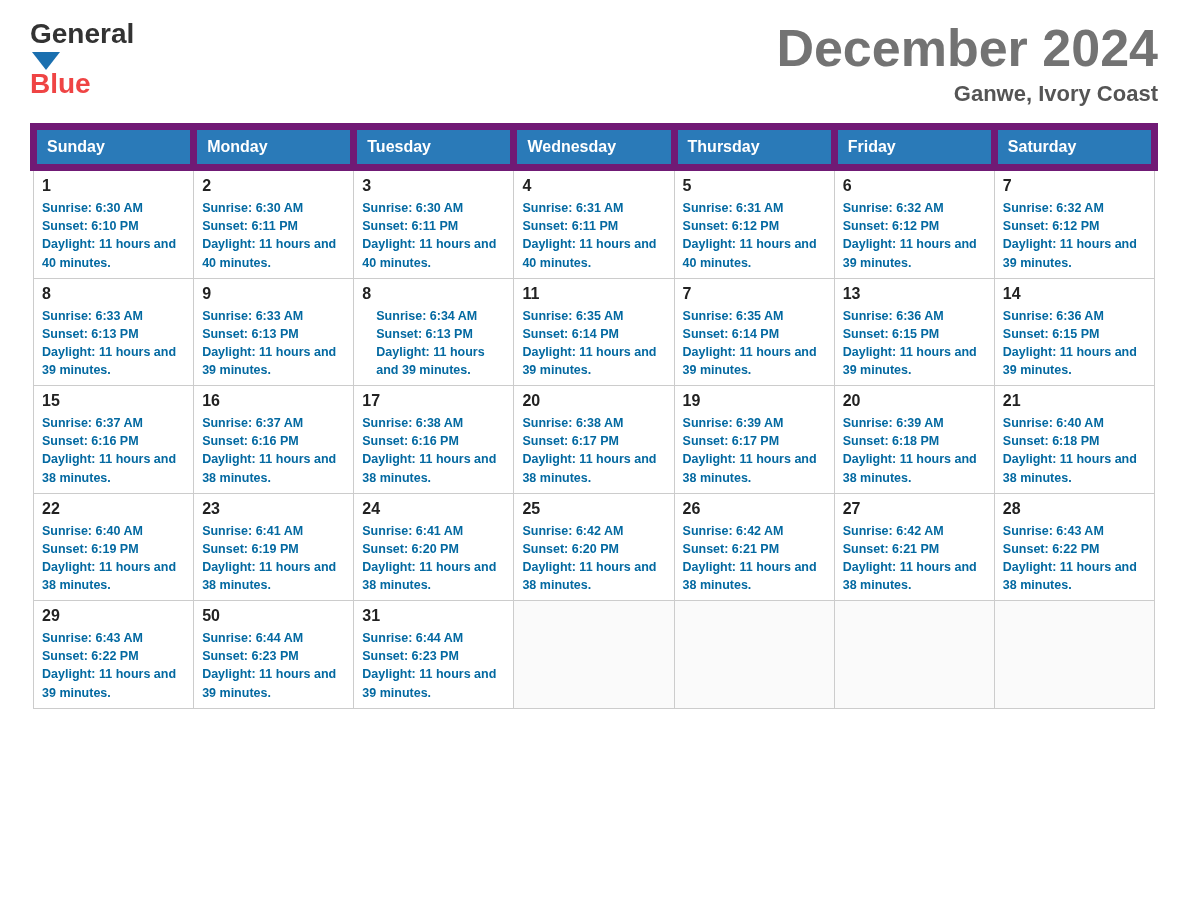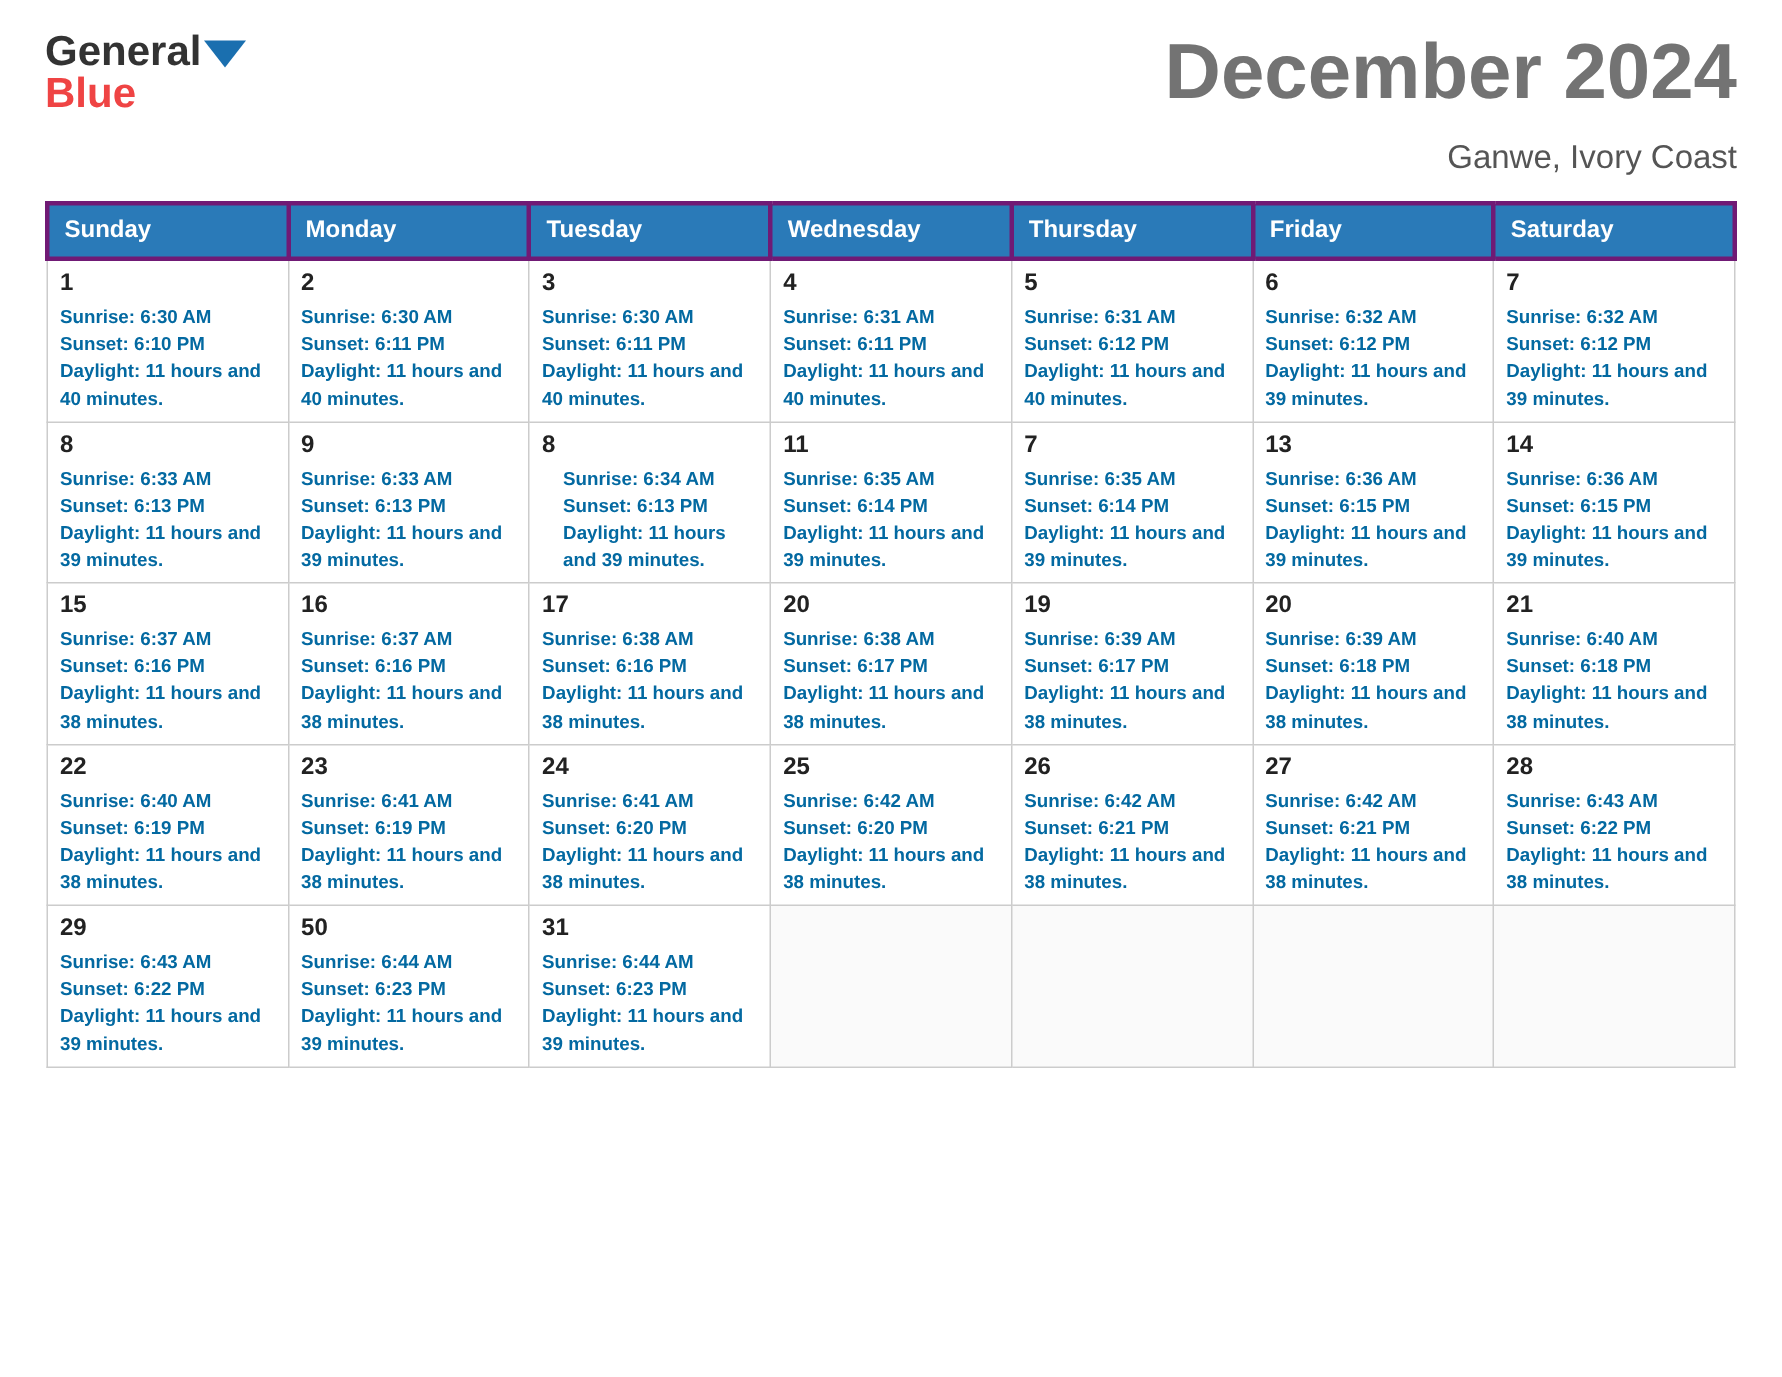--- a/index.html
+++ b/index.html
@@ -28,21 +28,21 @@
       line-height: 1;
     }
     .logo-text-blue {
       font-size: 28px;
       font-weight: bold;
       color: #ef4444;
       line-height: 1;
     }
     .logo-top-row {
       display: flex;
-      align-items: center;
+      flex-direction: column;
     }
     .logo-arrow {
       width: 0;
       height: 0;
       border-left: 14px solid transparent;
       border-right: 14px solid transparent;
       border-top: 18px solid #1a6faf;
       margin-left: 2px;
       margin-top: 4px;
     }
@@ -51,35 +51,36 @@
     }
     .main-title {
       font-size: 52px;
       font-weight: bold;
       color: #737373;
       line-height: 1.1;
     }
     .subtitle {
       font-size: 22px;
       color: #555;
-      margin-top: 15px;
+      margin-top: 4px;
+      font-weight: bold;
     }
     .calendar {
       width: 100%;
       border-collapse: collapse;
       margin-top: 8px;
     }
     .calendar thead tr th {
       background-color: #2a7ab8;
       color: #fff;
       font-size: 16px;
       font-weight: bold;
       padding: 8px 10px;
       text-align: left;
-      border: 3px solid #701a75;
+      border: 7px solid #701a75;
     }
     .calendar tbody tr td {
       vertical-align: top;
       border: 1px solid #ccc;
       padding: 6px 8px;
       font-size: 13px;
       color: #333;
       width: 14.28%;
       min-height: 100px;
     }

